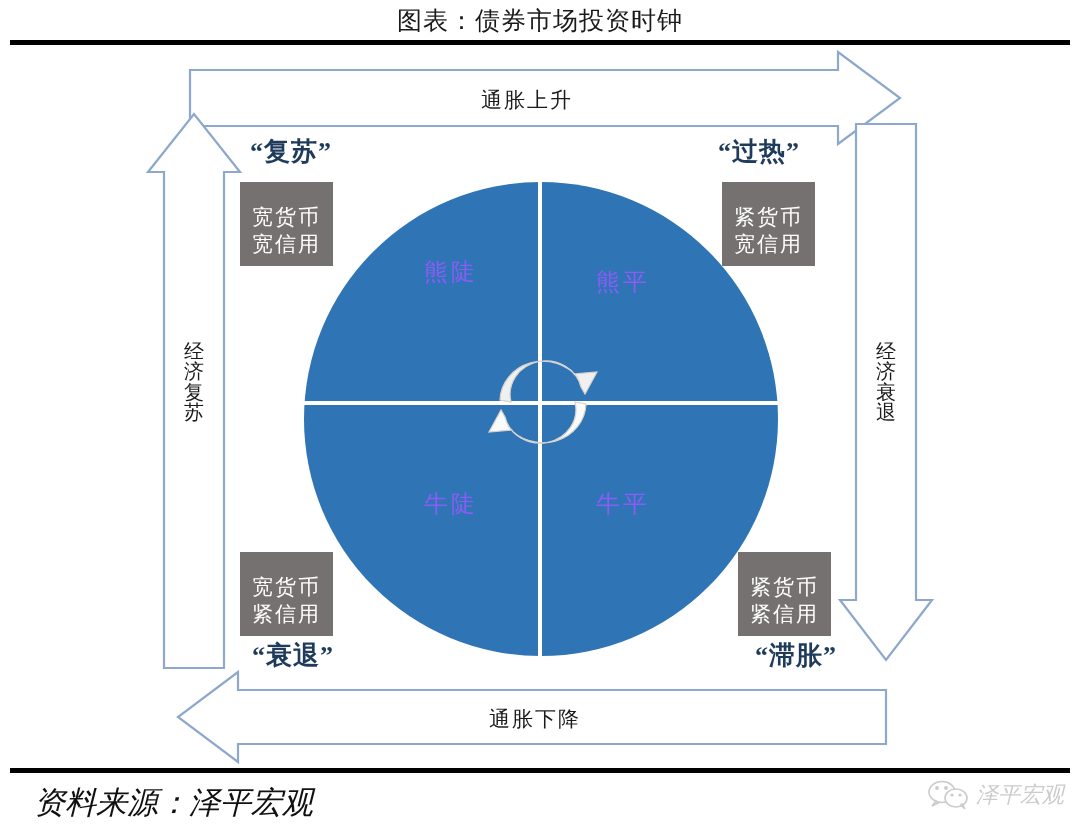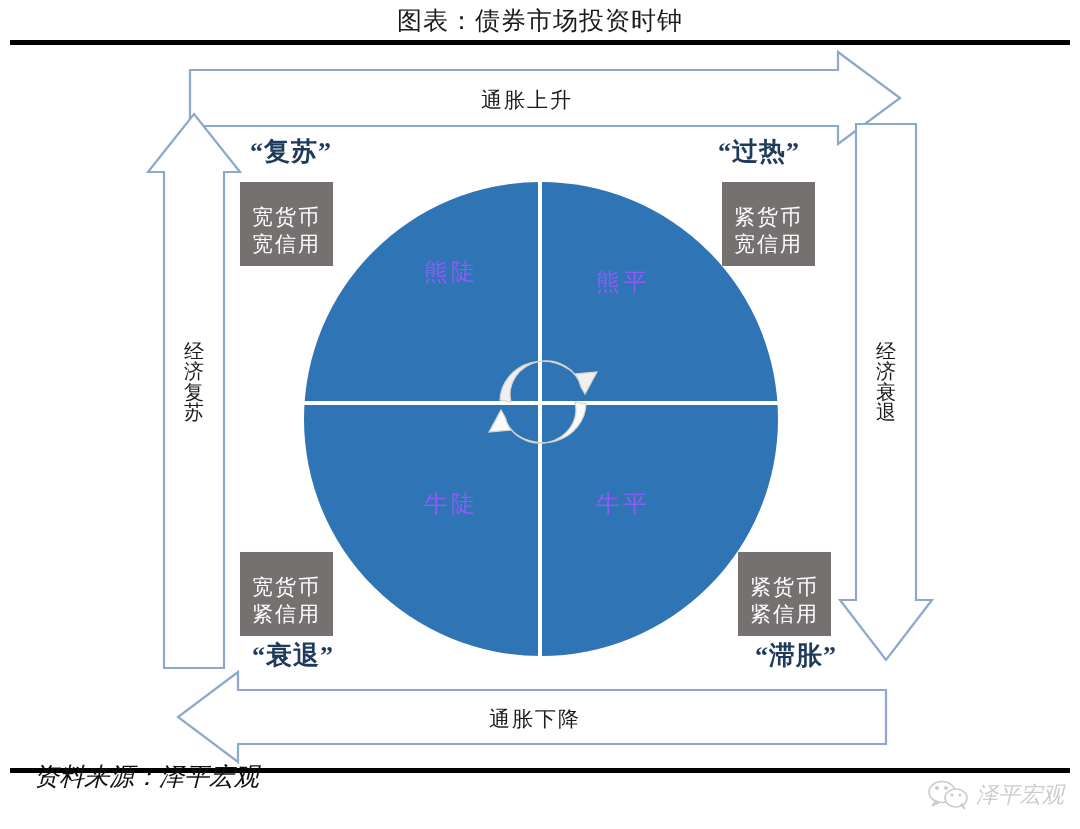--- a/index.html
+++ b/index.html
@@ -32,22 +32,22 @@
   }
   .rule-bottom {
     position: absolute;
     left: 10px; top: 768px; width: 1060px; height: 5px;
     background: #000000;
   }
 
   
   .source {
     position: absolute;
-    left: 34px; top: 760px;
-    font-size: 25px;
+    left: 34px; top: 782px;
+    font-size: 31px;
     font-style: italic;
     color: #111111;
     font-family: "Liberation Serif", "DejaVu Serif", serif;
     white-space: nowrap;
   }
   .watermark {
     position: absolute;
     right: 16px; top: 780px;
     display: flex;
     align-items: flex-start;

